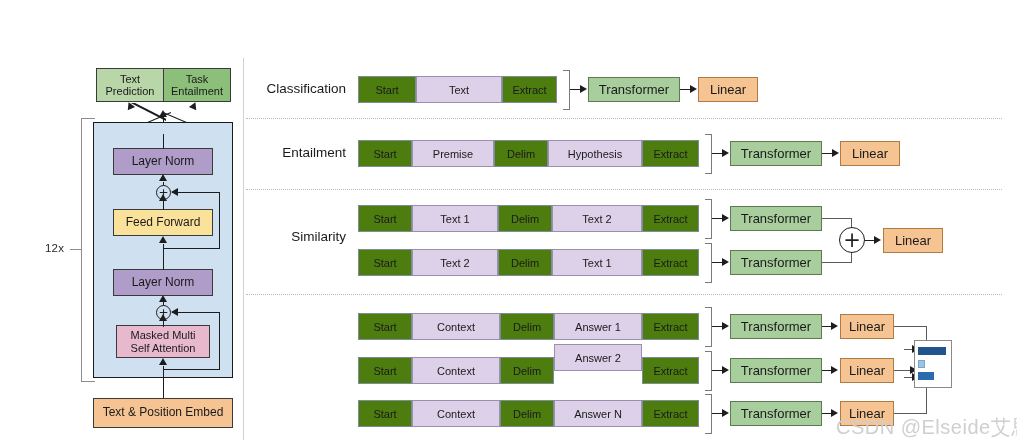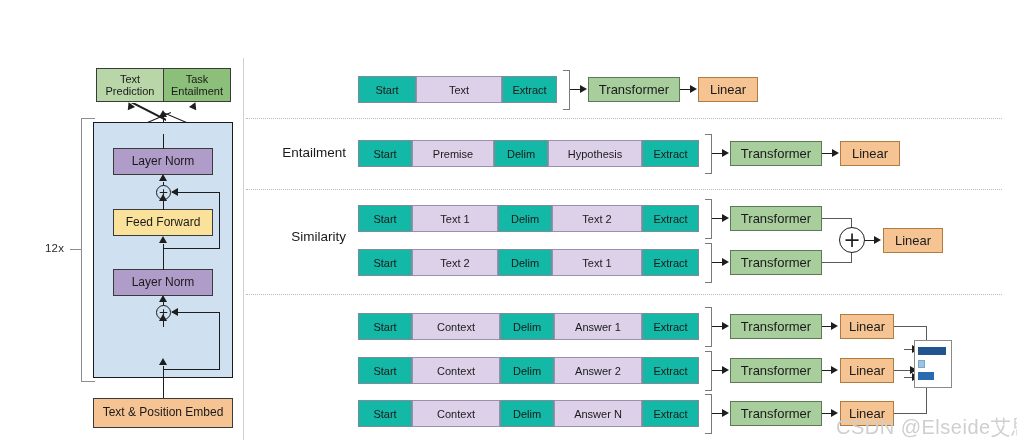--- a/index.html
+++ b/index.html
@@ -78,21 +78,21 @@
     white-space:nowrap;
   }
   .tok {
     position:absolute;
     border:1.1px solid #7e8c99;
     display:flex; align-items:center; justify-content:center;
     font-size:11px;
     color:#1a1a1a;
     white-space:nowrap;
   }
-  .tok.blue   { background:#14b8a6; }
+  .tok.blue   { background:#4d7c0f; }
   .tok.purple { background:#dcd1e8; border-color:#9a8fae; }
 
   .bigbox {
     position:absolute;
     display:flex; align-items:center; justify-content:center;
     font-size:13px;
     white-space:nowrap;
     color:#1a1a1a;
   }
   .bigbox.green  { background:#a9ce9d; border:1.3px solid #5d7a53; }
@@ -184,39 +184,46 @@
   <div class="arrow-left" style="left:171px; top:188px;"></div>
 
   <div class="box" style="left:113px; top:269px; width:100px; height:27px; background:#b09cc8; font-size:12px;">Layer Norm</div>
   <div class="vline" style="left:163px; top:244px; height:26px;"></div>
   <div class="arrow-up" style="left:159px; top:236px;"></div>
 
   <div class="vline" style="left:163px; top:302px; height:10px;"></div>
   <div class="arrow-up" style="left:159px; top:295px;"></div>
   <div class="plus" style="left:156px; top:305px;">+</div>
 
+  <div class="box multiline" style="left:116px; top:325px; width:94px; height:33px; background:#e8b8cd; font-size:11px;">
+    <div>
+      <div>Masked Multi</div>
+      <div>Self Attention</div>
+    </div>
+  </div>
   <div class="vline" style="left:163px; top:318px; height:9px;"></div>
   <div class="arrow-up" style="left:159px; top:314px;"></div>
 
   <div class="vline" style="left:219px; top:312px; height:58px;"></div>
   <div class="hline" style="left:172px; top:312px; width:48px;"></div>
   <div class="hline" style="left:163px; top:369px; width:57px;"></div>
   <div class="arrow-left" style="left:171px; top:308px;"></div>
 
   <div class="vline" style="left:163px; top:366px; height:33px;"></div>
   <div class="arrow-up" style="left:159px; top:358px;"></div>
 
   <div class="box" style="left:93px; top:398px; width:140px; height:30px; background:#f6c493; font-size:12px;">Text &amp; Position Embed</div>
 
   <div class="vline gline2" style="left:243px; top:58px; height:382px; background:#d0d0d0; width:1.2px;"></div>
 
   <div class="sep" style="left:246px; top:118px; width:756px;"></div>
   <div class="sep" style="left:246px; top:189px; width:756px;"></div>
   <div class="sep" style="left:246px; top:294px; width:756px;"></div>
 
+  <div class="row-label" style="left:198px; top:81px; width:148px;">Classification</div>
 
   <div class="tok blue" style="left:358px; top:76px; width:58px;  height:27px;">Start</div>
   <div class="tok purple" style="left:416px; top:76px; width:86px;  height:27px;">Text</div>
   <div class="tok blue" style="left:502px; top:76px; width:55px;  height:27px;">Extract</div>
 
   <div class="brk" style="left:563px; top:70px; height:40px;"></div>
 
   <div class="hline" style="left:570px; top:89px; width:12px;"></div>
   <div class="arrow-right" style="left:580px; top:85px;"></div>
 
@@ -292,21 +299,21 @@
   <div class="hline" style="left:712px; top:326px; width:12px;"></div>
   <div class="arrow-right" style="left:722px; top:322px;"></div>
   <div class="bigbox green" style="left:730px; top:314px; width:92px; height:25px;">Transformer</div>
   <div class="hline" style="left:822px; top:326px; width:12px;"></div>
   <div class="arrow-right" style="left:831px; top:322px;"></div>
   <div class="bigbox orange" style="left:840px; top:314px; width:54px; height:25px;">Linear</div>
 
   <div class="tok blue" style="left:358px; top:357px; width:54px; height:27px;">Start</div>
   <div class="tok purple" style="left:412px; top:357px; width:88px; height:27px;">Context</div>
   <div class="tok blue" style="left:500px; top:357px; width:54px; height:27px;">Delim</div>
-  <div class="tok purple" style="left:554px; top:357px; width:88px; height:27px;">Answer 2</div>
+  <div class="tok purple" style="left:554px; top:344px; width:88px; height:27px;">Answer 2</div>
   <div class="tok blue" style="left:642px; top:357px; width:57px; height:27px;">Extract</div>
 
   <div class="brk" style="left:705px; top:351px; height:40px;"></div>
   <div class="hline" style="left:712px; top:370px; width:12px;"></div>
   <div class="arrow-right" style="left:722px; top:366px;"></div>
   <div class="bigbox green" style="left:730px; top:358px; width:92px; height:25px;">Transformer</div>
   <div class="hline" style="left:822px; top:370px; width:12px;"></div>
   <div class="arrow-right" style="left:831px; top:366px;"></div>
   <div class="bigbox orange" style="left:840px; top:358px; width:54px; height:25px;">Linear</div>
 

